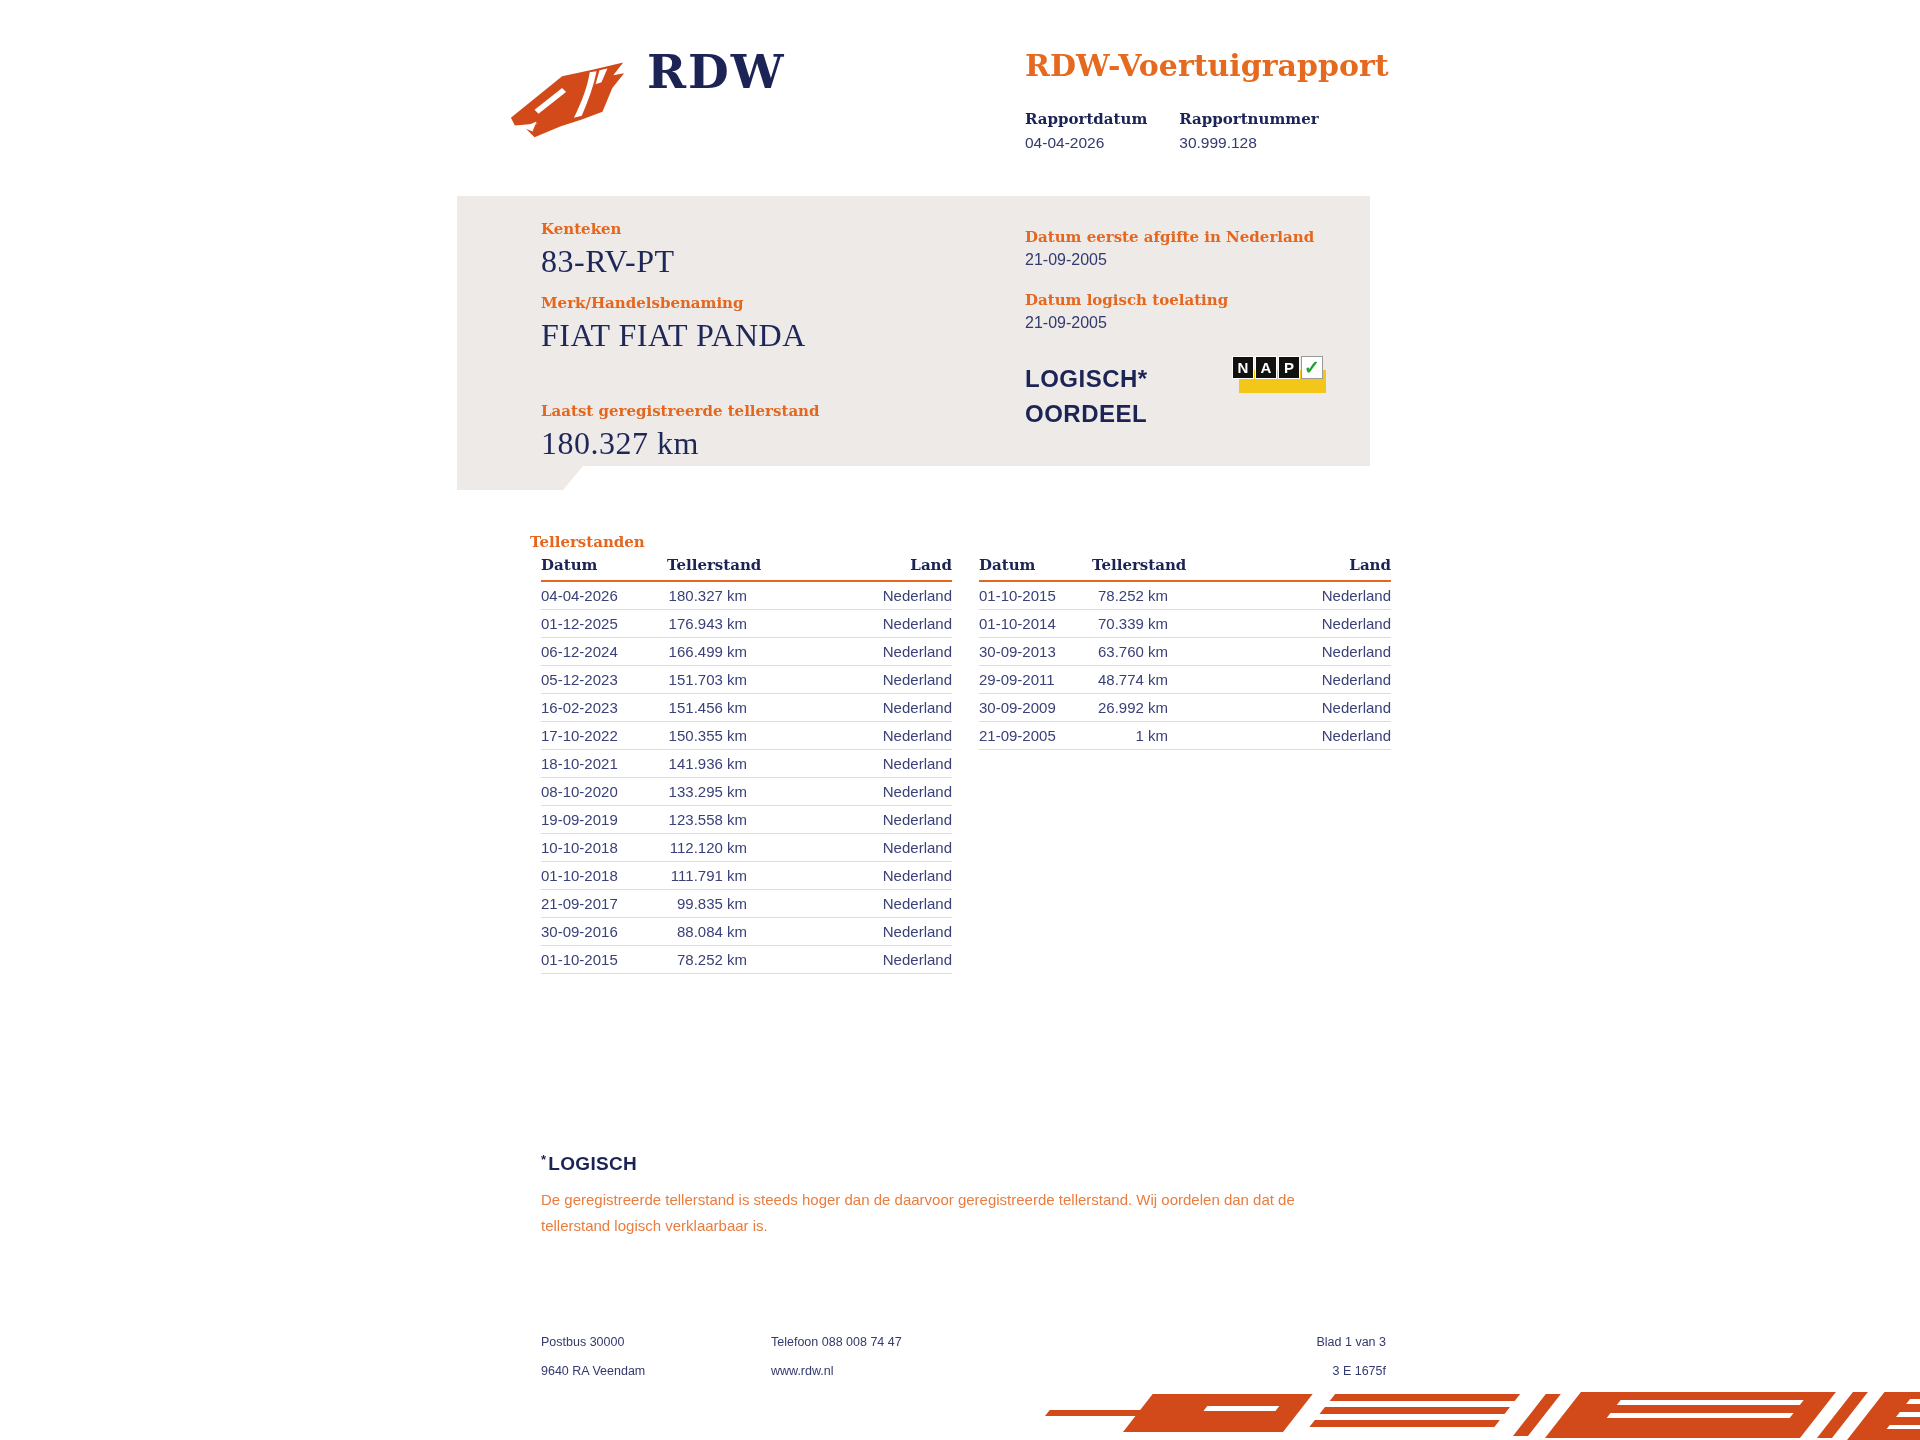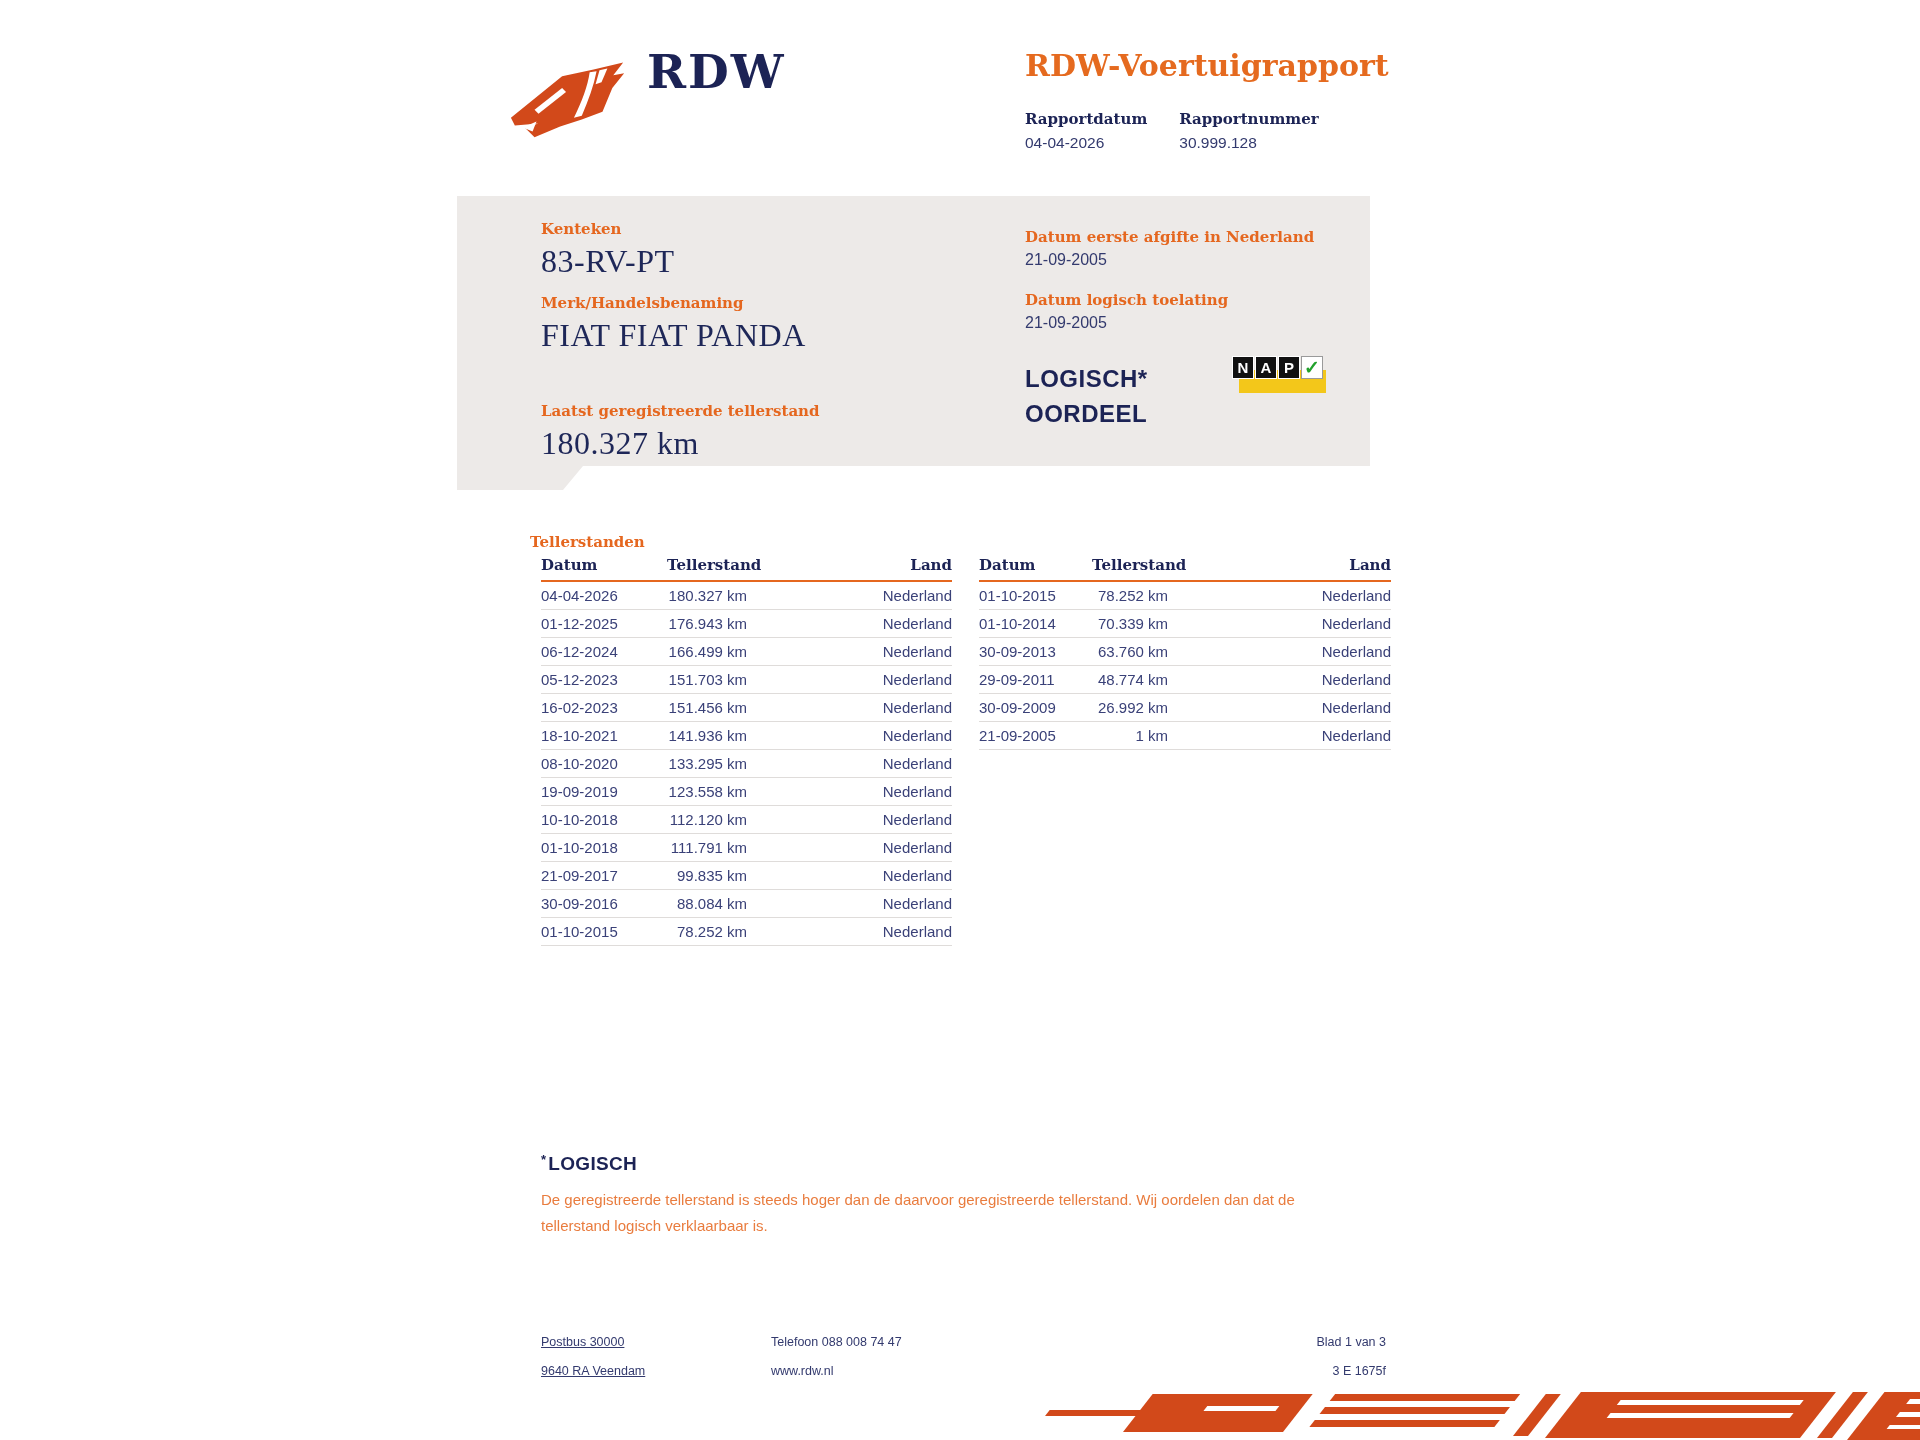--- a/index.html
+++ b/index.html
@@ -100,21 +100,21 @@
 
   
   .note { position:absolute; left:541px; top:1152px; width:800px; }
   .note-heading { font-weight:700; font-size:19px; color:#1c2355; letter-spacing:0.3px; }
   .note-heading .ast { font-size:13px; vertical-align:6px; margin-right:2px; }
   .note-text { margin-top:12px; font-size:15px; line-height:26px; color:#e97c3e; }
 
   
   .footer { position:absolute; left:541px; top:1335px; width:845px; font-size:12.5px; color:#333a6e; }
   .footer .row { display:flex; margin-bottom:15px; }
-  .footer .c-a { width:230px;text-decoration:underline; }
+  .footer .c-a { width:230px; }
   .footer .c-b { flex:1; }
   .footer .c-c { text-align:right; }
   .footer a { color:#333a6e; text-decoration:none; }
 
   
   .stripes { position:absolute; left:1045px; right:0; bottom:0; height:50px; overflow:hidden; }
   .stripes > div { position:absolute; transform:skewX(-38deg); transform-origin:bottom left; background:#d2491a; }
   .st1 { left:0;   bottom:24px; width:95px;  height:6px; }
   .st2 { left:78px; bottom:8px; width:160px; height:38px; }
   .st2i{ position:absolute; left:40%; top:12px; width:45%; height:5px; background:#fff; }
@@ -231,20 +231,25 @@
           <td>05-12-2023</td>
           <td class="col-km">151.703 km</td>
           <td class="col-land">Nederland</td>
         </tr>
         <tr>
           <td>16-02-2023</td>
           <td class="col-km">151.456 km</td>
           <td class="col-land">Nederland</td>
         </tr>
         <tr>
+          <td>17-10-2022</td>
+          <td class="col-km">150.355 km</td>
+          <td class="col-land">Nederland</td>
+        </tr>
+        <tr>
           <td>18-10-2021</td>
           <td class="col-km">141.936 km</td>
           <td class="col-land">Nederland</td>
         </tr>
         <tr>
           <td>08-10-2020</td>
           <td class="col-km">133.295 km</td>
           <td class="col-land">Nederland</td>
         </tr>
         <tr>

